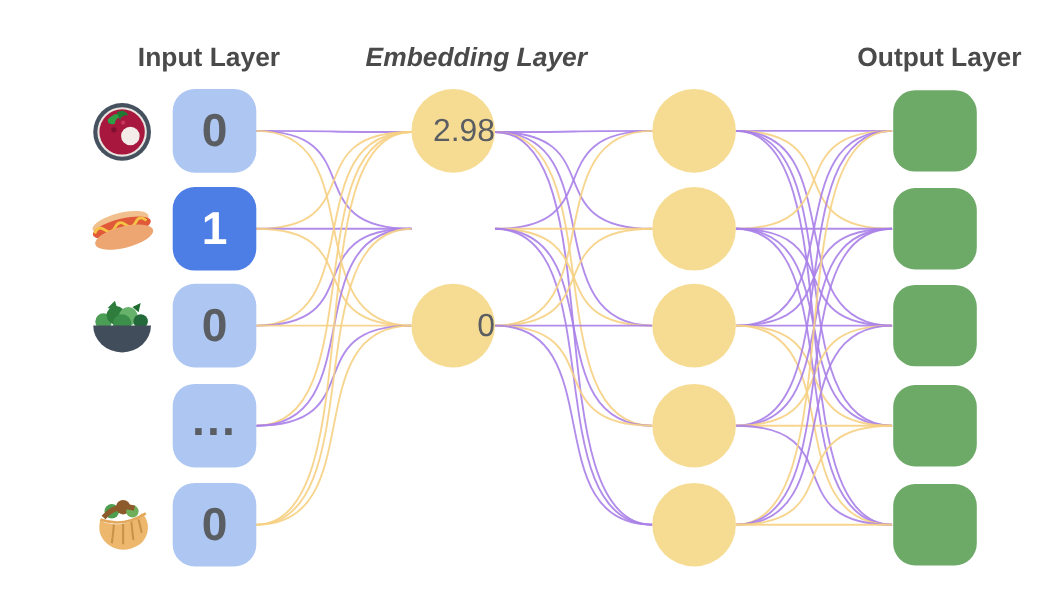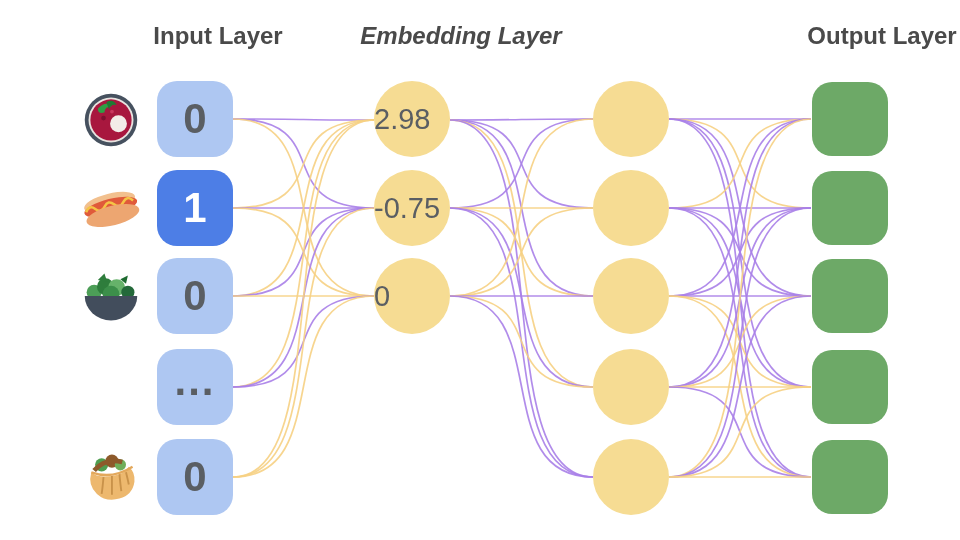--- a/index.html
+++ b/index.html
@@ -1,39 +1,39 @@
 <!DOCTYPE html>
 <html style="--edge-purple: #a87fe8; --edge-yellow: #f6d083; --input-node: #aec7f2; --input-node-active: #4d7ee6; --embedding-node: #f6dc93; --output-node: #6da967; --node-text: #5a5e63;"><head>
 <meta charset="utf-8">
 <style>
   html,body{margin:0;padding:0;background:#ffffff;}
   .stage{position:relative;width:960px;height:540px;background:#ffffff;overflow:hidden;
          font-family:"Liberation Sans", sans-serif;}
-  .title{position:absolute;top:22px;transform:translateX(-50%);
-         font-size:24px;font-weight:bold;color:#4a4a4a;white-space:nowrap;margin-left:28px;}
+  .title{position:absolute;top:39px;transform:translateX(-50%);
+         font-size:24px;font-weight:bold;color:#4a4a4a;white-space:nowrap;}
   .t-input{left:190px;}
   .t-emb{left:433px;font-style:italic;}
   .t-out{left:854px;}
   .edges{position:absolute;left:0;top:0;width:960px;height:540px;}
 
   
   .r1{--cy:119px;} .r2{--cy:208px;} .r3{--cy:296px;} .r4{--cy:387px;} .r5{--cy:477px;}
 
   .icon{position:absolute;left:80px;width:62px;height:62px;top:calc(var(--cy) - 31px);
         display:flex;align-items:center;justify-content:center;}
 
   .inode{position:absolute;left:157px;width:76px;height:76px;top:calc(var(--cy) - 38px);
          background:var(--input-node);border-radius:20px;display:flex;align-items:center;
          justify-content:center;font-size:42px;font-weight:bold;color:var(--node-text);}
   .inode.active{background:var(--input-node-active);color:#ffffff;}
   .inode .dots{letter-spacing:2px;line-height:0.5;position:relative;top:-7px;}
 
   .enode{position:absolute;left:374px;width:76px;height:76px;top:calc(var(--cy) - 38px);
          background:var(--embedding-node);border-radius:50%;display:flex;align-items:center;
-         justify-content:flex-start;font-size:29px;font-weight:400;color:var(--node-text);}
+         justify-content:flex-end;font-size:29px;font-weight:400;color:var(--node-text);}
 
   .hnode{position:absolute;left:593px;width:76px;height:76px;top:calc(var(--cy) - 38px);
          background:var(--embedding-node);border-radius:50%;}
 
   .onode{position:absolute;left:812px;width:76px;height:74px;top:calc(var(--cy) - 37px);
          background:var(--output-node);border-radius:20px;}
 </style>
 </head>
 <body>
 
@@ -159,23 +159,20 @@
   <div class="inode r4">
     <span class="dots">...</span>
   </div>
   <div class="inode r5">
     <span>0</span>
   </div>
 
   <div class="enode r1">
     <span>2.98</span>
   </div>
-  <div class="enode r2">
-    <span>-0.75</span>
-  </div>
   <div class="enode r3">
     <span>0</span>
   </div>
 
   <div class="hnode r1"></div>
   <div class="hnode r2"></div>
   <div class="hnode r3"></div>
   <div class="hnode r4"></div>
   <div class="hnode r5"></div>
 

